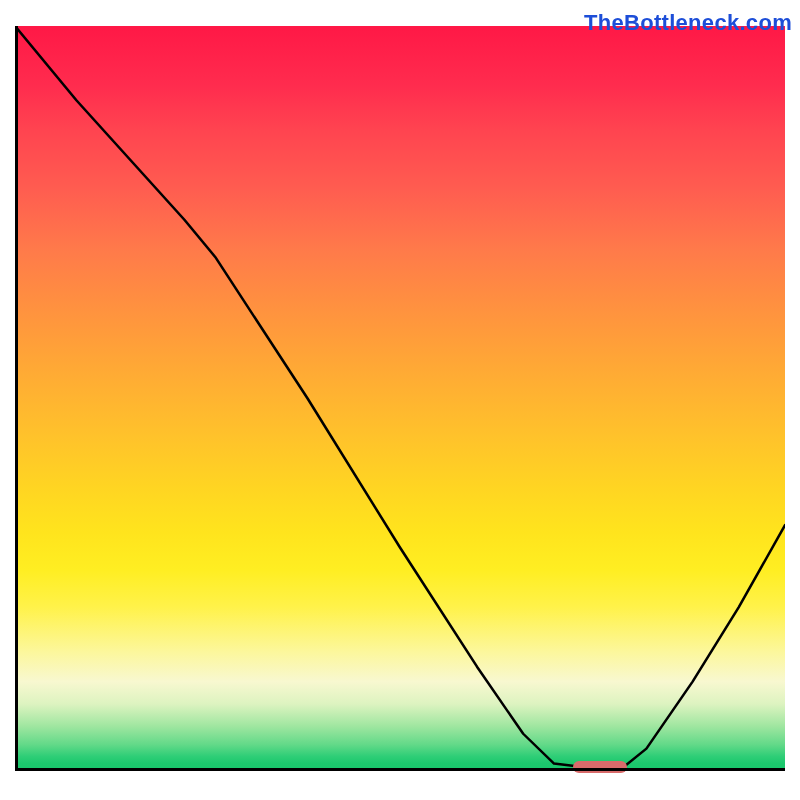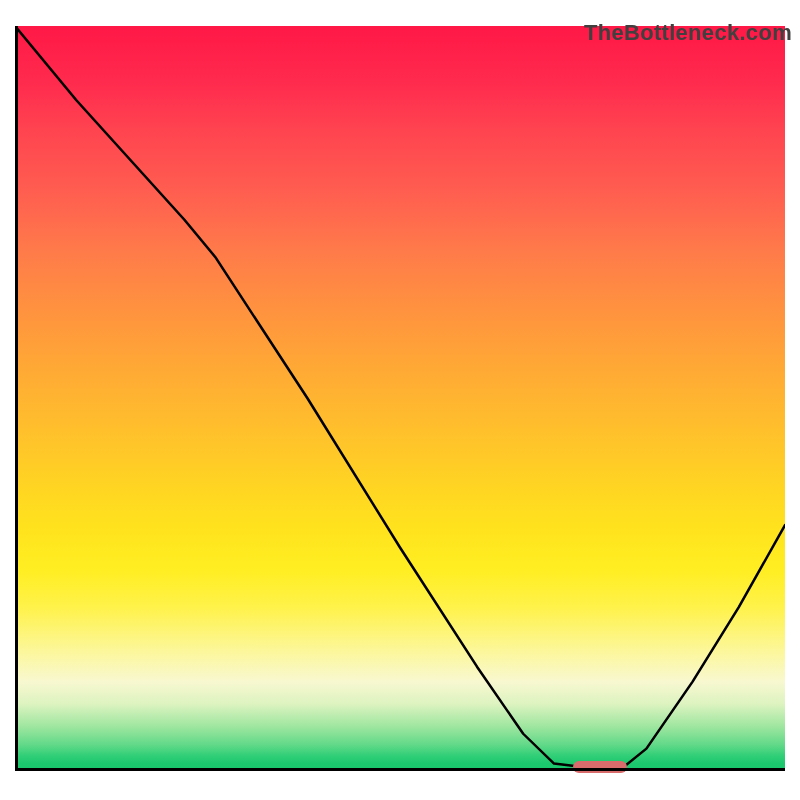--- a/index.html
+++ b/index.html
@@ -11,25 +11,25 @@
     font-family: Arial, Helvetica, sans-serif;
     overflow: hidden;
   }
   .container {
     position: relative;
     width: 800px;
     height: 800px;
   }
   .watermark {
     position: absolute;
-    top: 20px;
+    top: 10px;
     right: 8px;
     font-size: 22px;
     font-weight: 600;
-    color: #404040;
+    color: #1d4ed8;
     letter-spacing: 0.3px;
     z-index: 10;
   }
   .plot-area {
     position: absolute;
     left: 15px;
     top: 26px;
     width: 770px;
     height: 745px;
     box-sizing: border-box;

